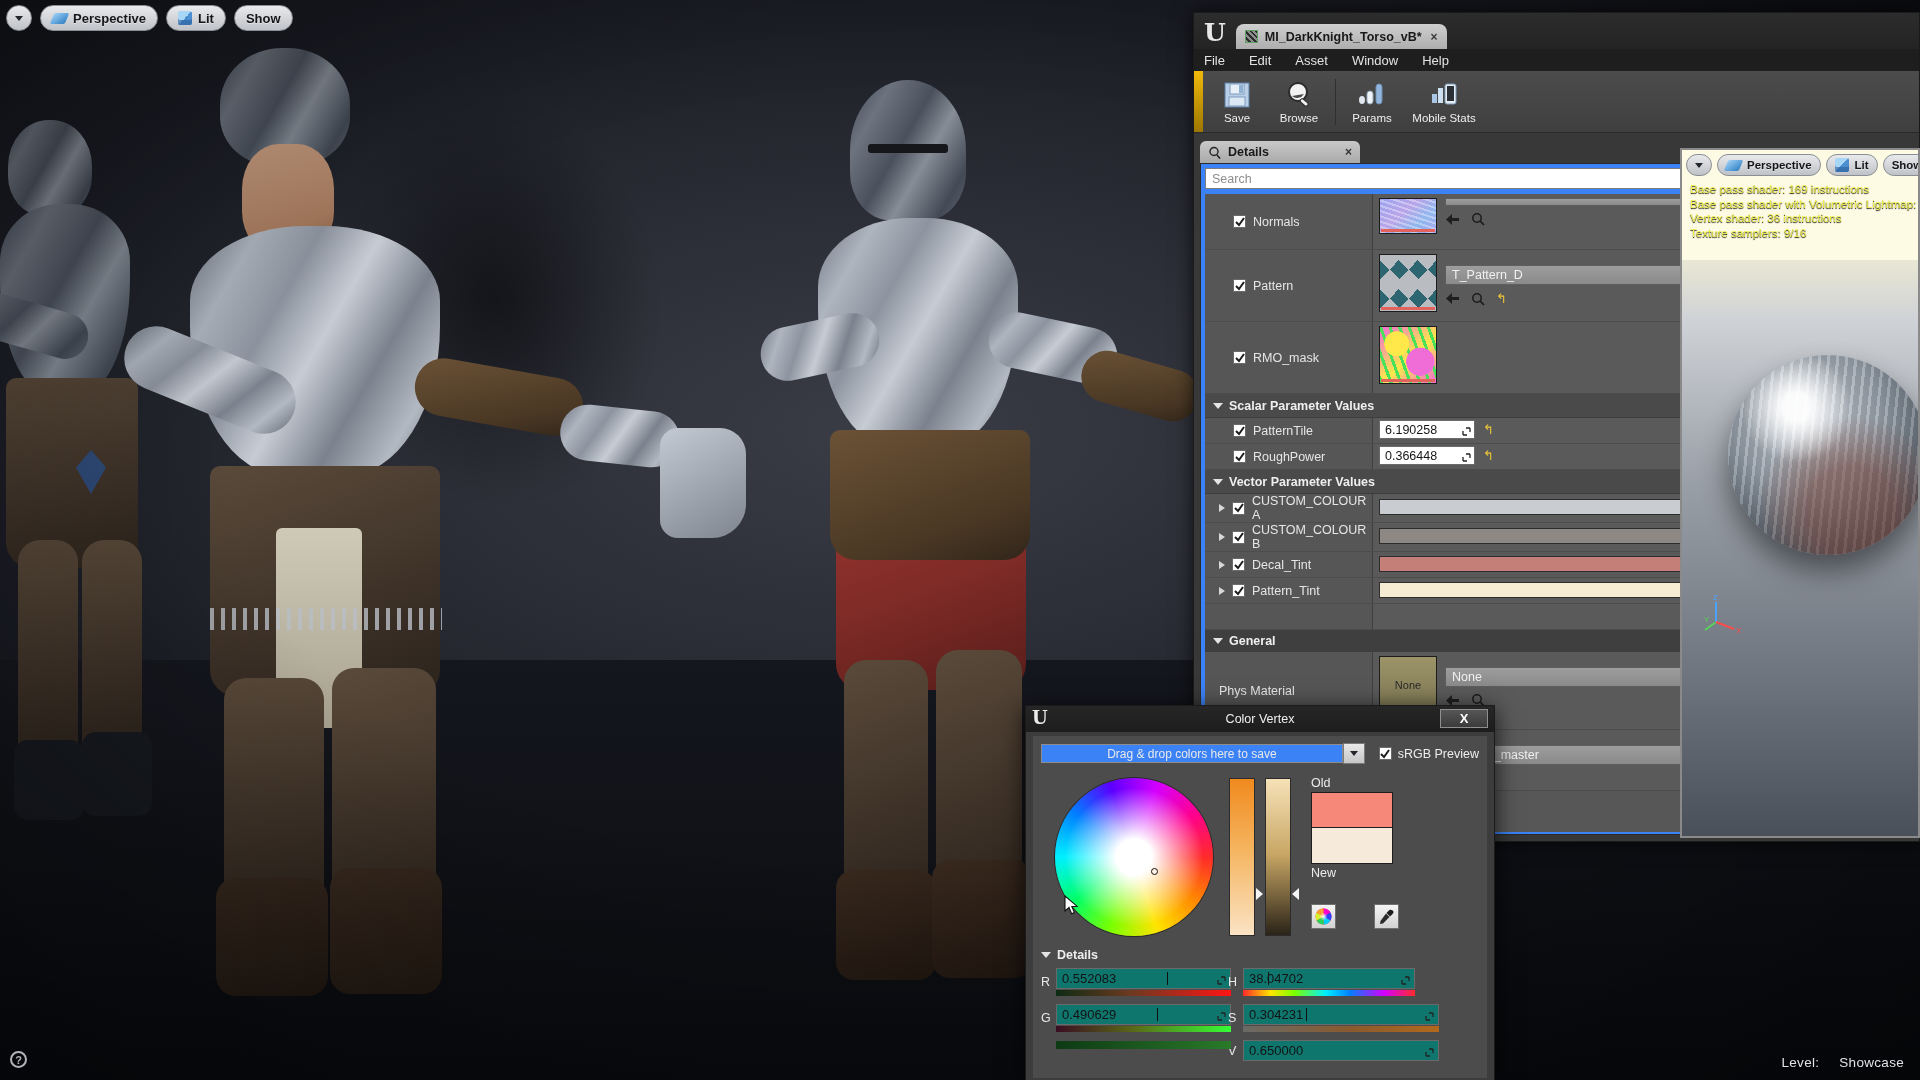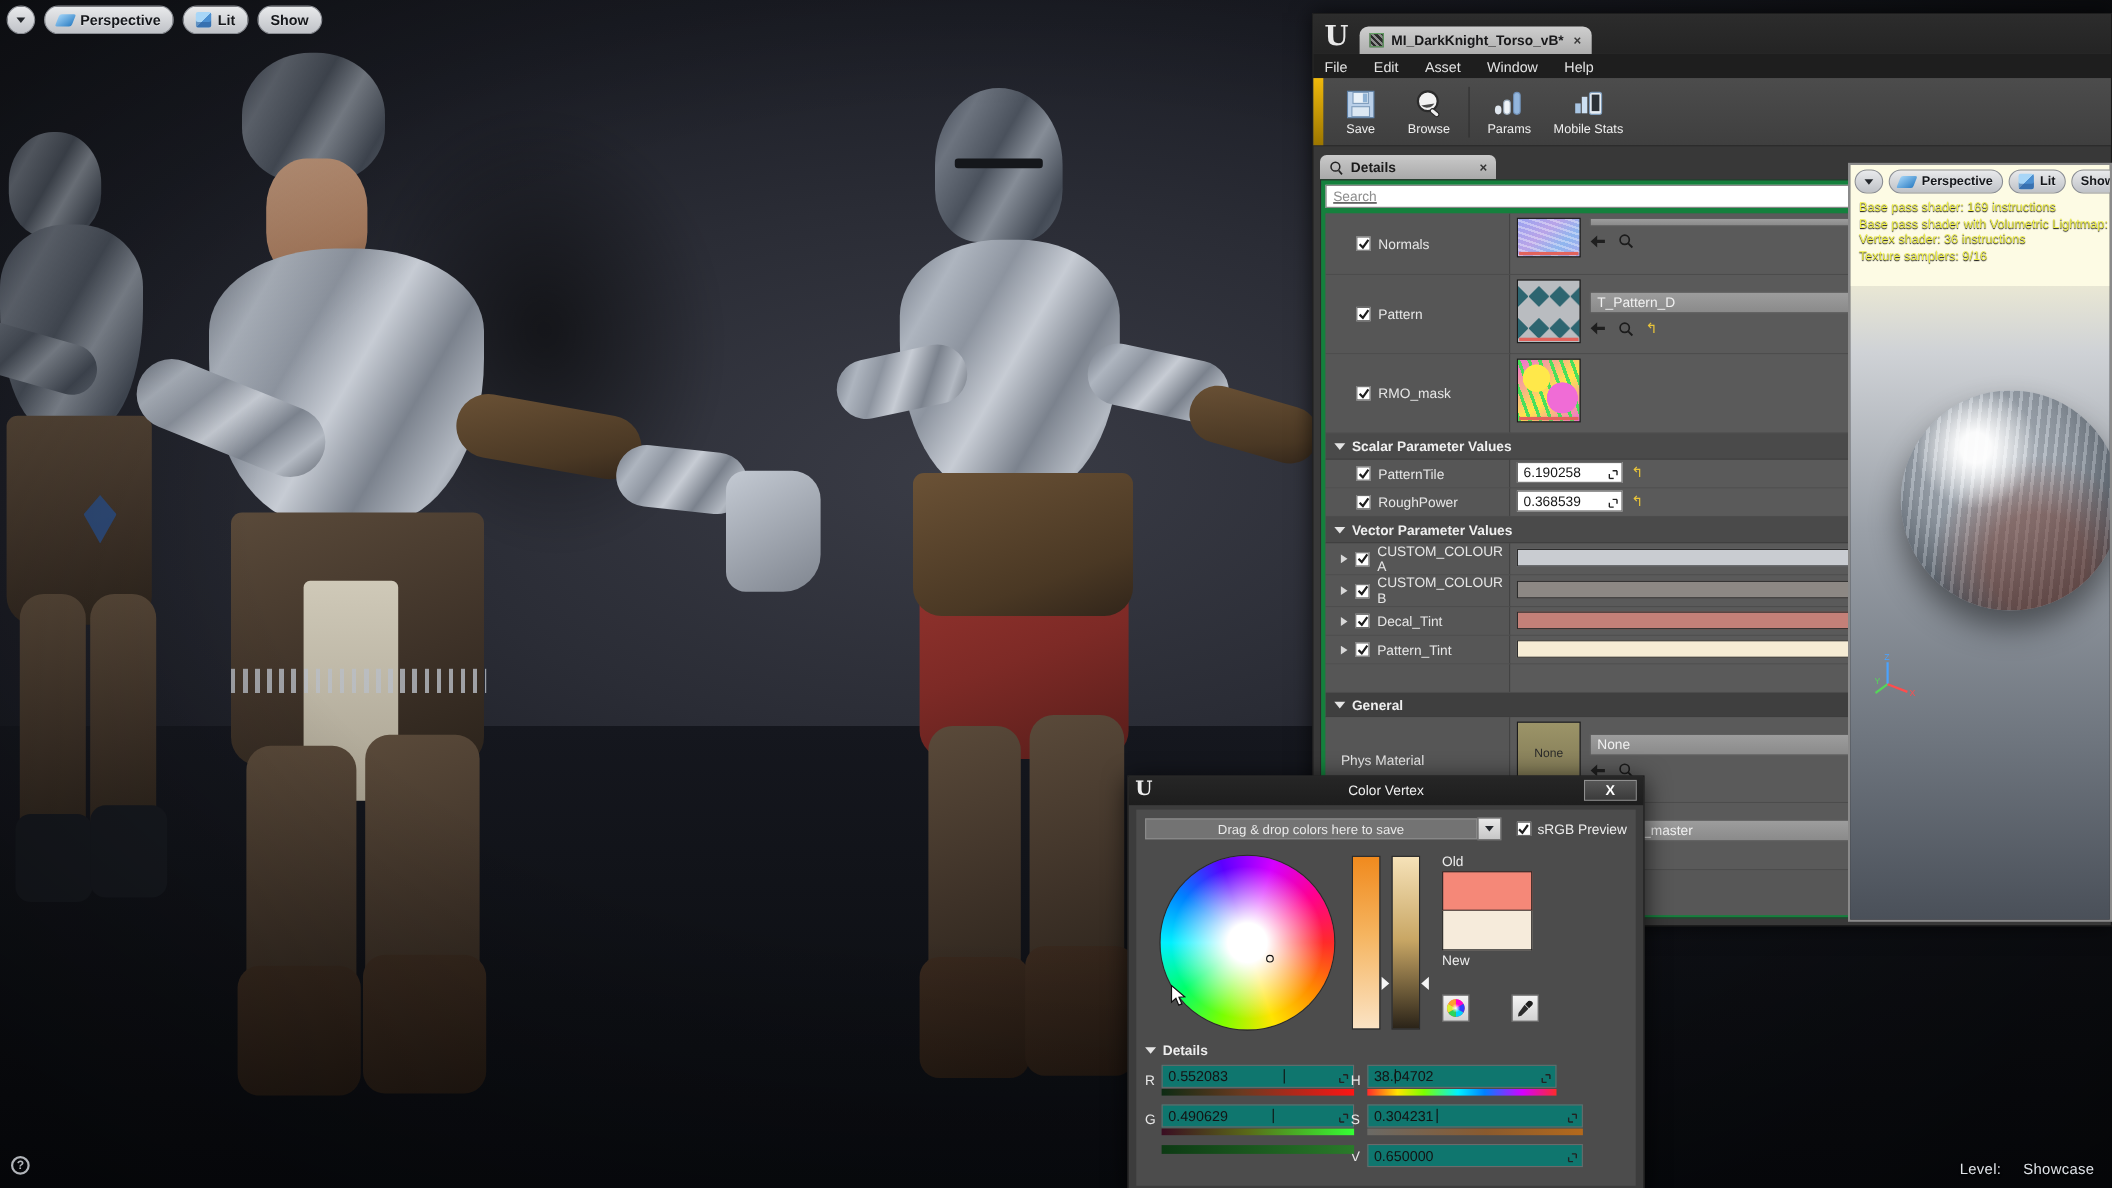--- a/index.html
+++ b/index.html
@@ -86,21 +86,21 @@
   .tsep{ width:1px;height:46px;background:#2f2f2f;margin:0 5px;}
   .svgi{ display:block; }
 
   
   .detwrap{ position:absolute; left:6px; top:128px; right:6px; bottom:6px; }
   .dtab{ height:22px; width:160px; background:linear-gradient(180deg,#c9c9c9,#a9a9a9);
     border-radius:6px 6px 0 0; display:flex; align-items:center; gap:7px; padding:0 8px;
     color:#1a1a1a; font-size:12.5px; font-weight:bold;}
   .dtabx{ margin-left:auto; font-size:12px; color:#333;}
   .detbody{ position:absolute; left:0; right:0; top:22px; bottom:0;
-    background:#15803d; border:1px solid #2b2b2b;text-decoration:underline; }
+    background:#3b82f6; border:1px solid #2b2b2b; }
   .srow{ height:26px; display:flex; align-items:center; gap:5px; padding:3px 4px 0 4px; }
   .search{ flex:1; height:21px; background:#fff; border:1px solid #7d7d7d;
     display:flex; align-items:center; padding:0 6px; color:#8d8d8d; font-size:12.5px;}
   .searchico{ margin-left:auto; }
   .sqbtn{ width:22px;height:21px; background:linear-gradient(180deg,#d6d6d6,#b4b4b4);
     border:1px solid #6f6f6f; display:flex;align-items:center;justify-content:center;}
   .eyebtn{ display:flex;align-items:center;gap:2px; padding:0 3px; }
 
   .plist{ position:absolute; left:4px; right:4px; top:30px; bottom:2px;
     background:#575757; overflow:hidden; }
@@ -173,21 +173,21 @@
     background:#3c3c3c; border:1px solid #1b1b1b; box-shadow:0 4px 22px rgba(0,0,0,.75);}
   .cptitle{ height:26px; background:linear-gradient(180deg,#262626,#1d1d1d); display:flex;
     align-items:center; position:relative;}
   .cptitle .ul{ font-family:"DejaVu Serif",serif; font-size:18px;color:#ededed;padding:0 6px 3px 6px;font-weight:bold;}
   .cptitle .t{ position:absolute; left:0; right:0; text-align:center; color:#efefef; font-size:12.5px;}
   .cpx{ position:absolute; right:6px; top:3px; width:48px;height:19px;
     background:linear-gradient(180deg,#565656,#3b3b3b); border:1px solid #8f8f8f;
     color:#fff;font-size:13px; display:flex;align-items:center;justify-content:center;font-weight:bold;}
   .cpbody{ position:absolute; left:7px; right:7px; top:30px; bottom:4px; background:#4c4c4c;}
   .savebar{ display:flex; align-items:center; gap:0; padding:7px 8px 0 8px; }
-  .savefield{ flex:1; height:19px; background:#737373; border:1px solid #8d8d8d;
+  .savefield{ flex:1; height:19px; background:#3b82f6; border:1px solid #8d8d8d;
     display:flex;align-items:center;justify-content:center;color:#e9e9e9;font-size:12px;}
   .savearr{ width:22px;height:21px;background:linear-gradient(180deg,#e9e9e9,#c6c6c6);
     border:1px solid #7a7a7a; display:flex;align-items:center;justify-content:center;}
   .srgb{ margin-left:14px; display:flex;align-items:center;gap:6px;color:#ededed;font-size:12.5px;}
   .wheel{ position:absolute; left:22px; top:42px; width:158px;height:158px; border-radius:50%;
     background:
       radial-gradient(circle at 50% 50%, #fff 0 16%, rgba(255,255,255,0) 62%),
       conic-gradient(from 90deg,#ff2a2a,#ff8a00,#ffe400,#7bff00,#00ff6a,#00f0ff,#0080ff,#5b00ff,#d400ff,#ff0090,#ff2a2a);
     box-shadow:0 0 0 1px #2a2a2a;}
   .wdot{ position:absolute; left:96px; top:90px; width:7px;height:7px;border-radius:50%;
@@ -491,21 +491,21 @@
             <div class="pname">
               <span class="cb">
                 <svg width="10" height="10" viewBox="0 0 10 10">
                     <path d="M1 5 L4 8 L9 1" stroke="#1d1d1d" stroke-width="2" fill="none"></path>
                   </svg>
               </span>
               <span>RoughPower</span>
             </div>
             <div class="pval" style="align-items:center;padding-top:2px;">
               <div class="numbox">
-                <span>0.368539</span>
+                <span>0.366448</span>
                 <svg class="drag" width="9" height="9" viewBox="0 0 9 9">
                     <path d="M8 1 L8 5 M8 1 L4 1 M1 8 L5 8 M1 8 L1 4" stroke="#222" stroke-width="1.3" fill="none"></path>
                   </svg>
               </div>
               <span class="undoico">↰</span>
             </div>
           </div>
 
           <div class="catrow">
             <span class="tri"></span>

